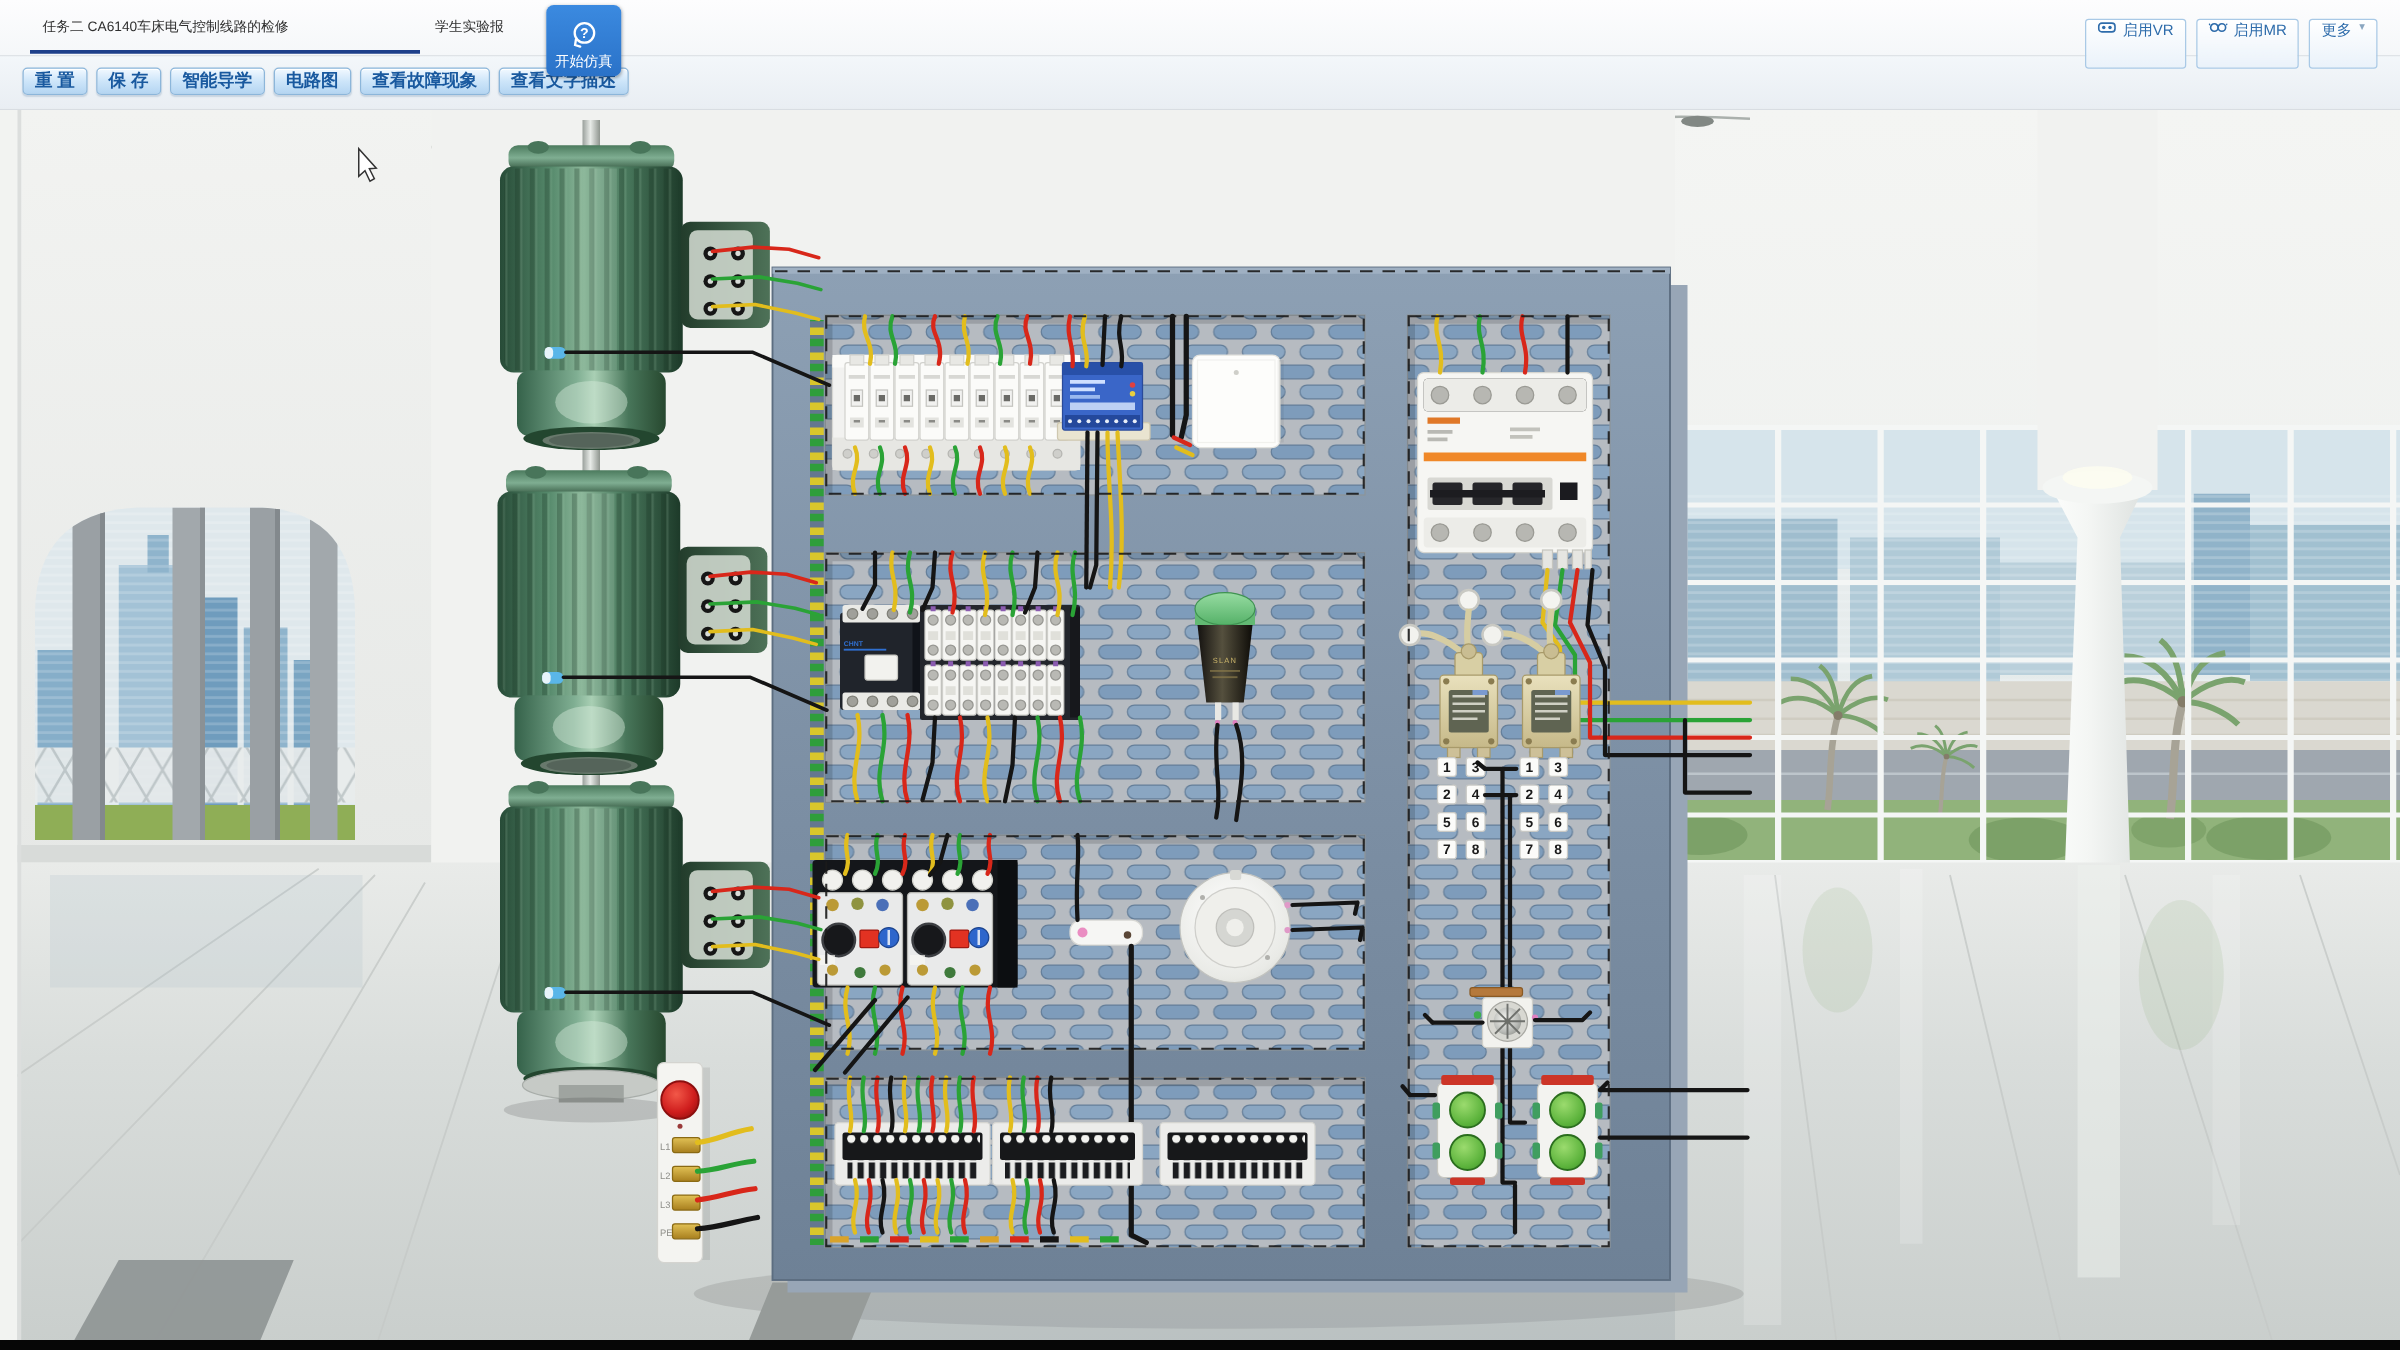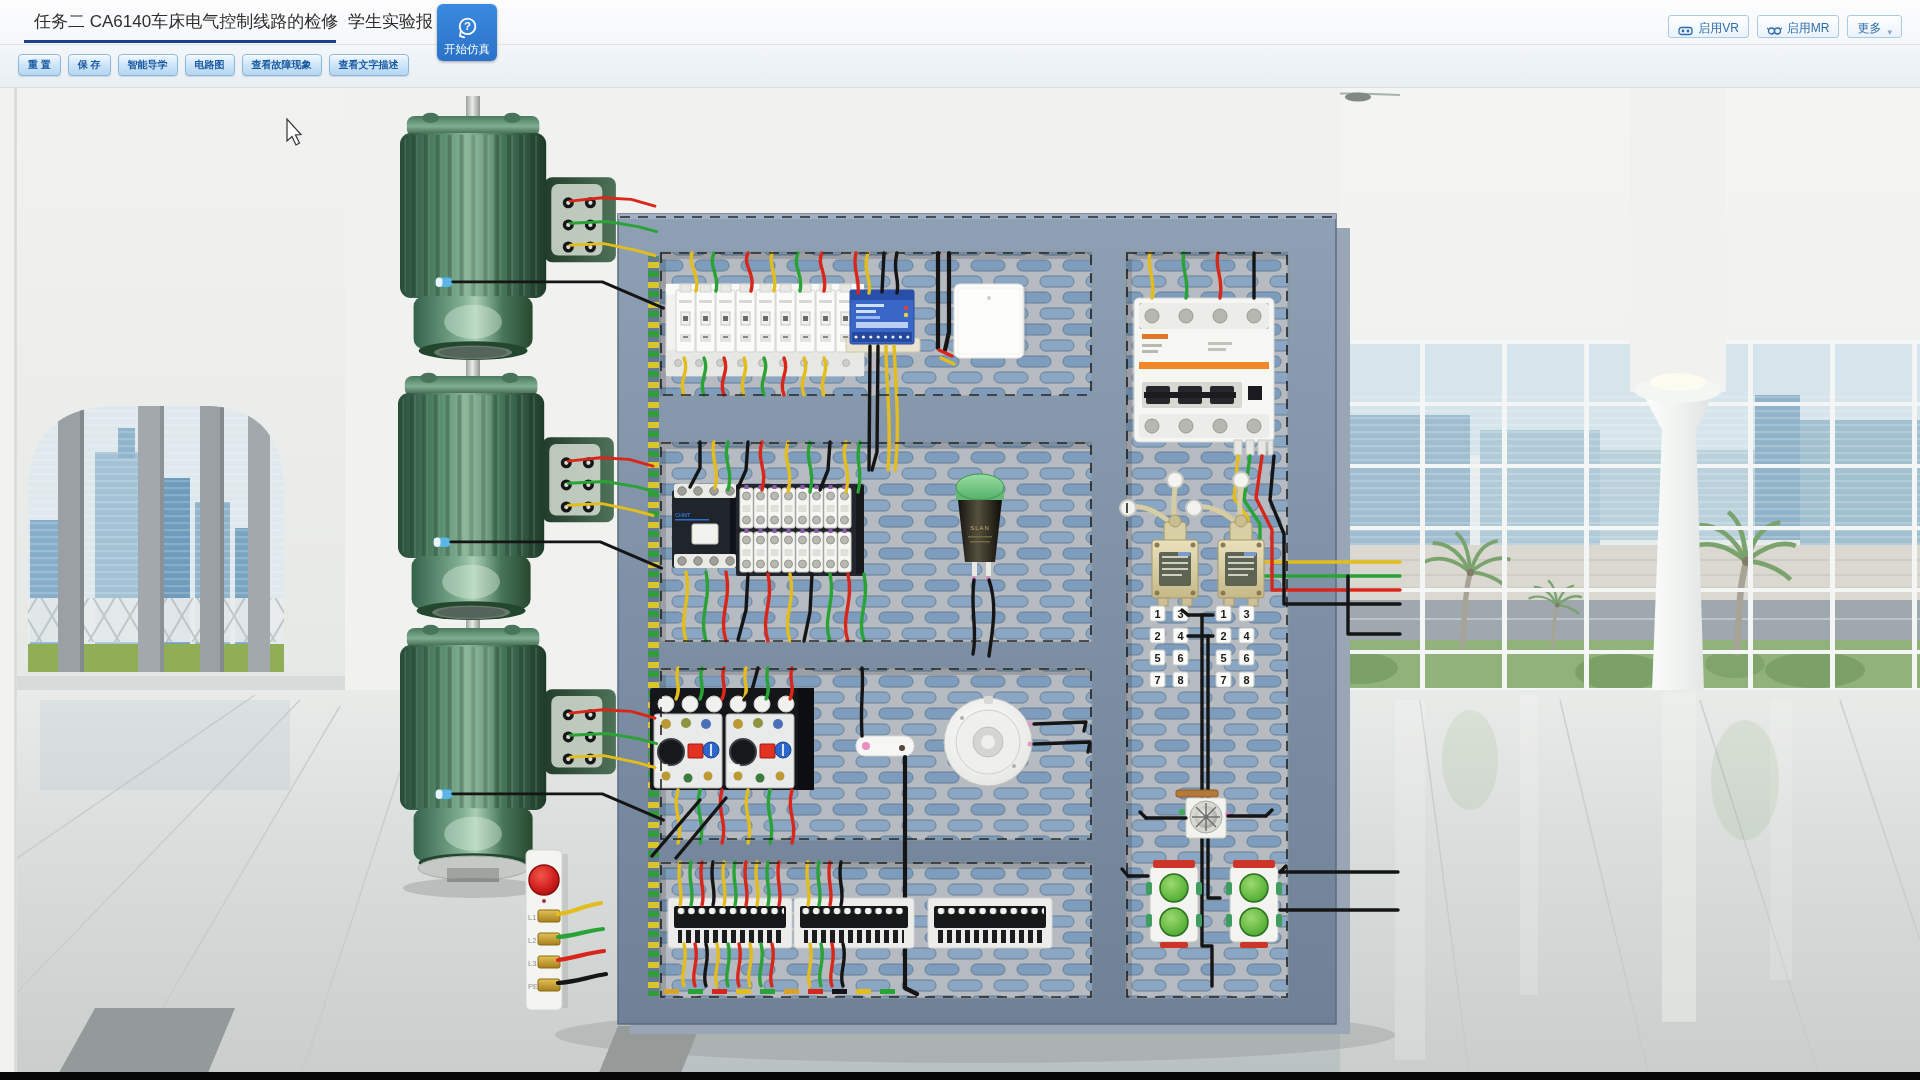--- a/index.html
+++ b/index.html
@@ -2,44 +2,44 @@
 <html><head>
 <meta charset="utf-8">
 <style>
   html,body{margin:0;padding:0;background:#fff;}
   body{width:1920px;height:1080px;overflow:hidden;position:relative;
        font-family:"Liberation Sans",sans-serif;}
   
   .tabbar{position:absolute;top:0;left:0;right:0;height:44px;z-index:30;
           background:linear-gradient(#fdfdfe,#f5f7f9);border-bottom:1px solid #dfe3e7;}
   .tab{position:absolute;top:0;height:43px;display:flex;align-items:center;
-       font-size:17px;color:#2e2e2e;white-space:nowrap;cursor:default;}
+       font-size:11px;color:#2e2e2e;white-space:nowrap;cursor:default;}
   .tab1{left:34px;}
   .tab2{left:348px;justify-content:flex-end;}
   .tab-underline{position:absolute;left:24px;top:40px;width:312px;height:3px;background:#1d3f8a;}
   .top-actions{position:absolute;right:18px;top:15px;display:flex;gap:8px;z-index:31;}
-  .tbtn{height:23px;padding:0 9px;display:inline-flex;align-items:flex-end;gap:5px;
+  .tbtn{height:40px;padding:0 9px;display:inline-flex;align-items:flex-start;gap:5px;
         background:linear-gradient(#ffffff,#eaf2fa);border:1px solid #a9c9e6;border-radius:3px;
         color:#2e6cab;font-size:12px;font-family:inherit;cursor:default;}
   .tbtn svg{width:15px;height:12px;}
   .caret{color:#8aa6c0;font-size:9px;margin-left:1px;}
   
   .guide-btn{position:absolute;left:437px;top:4px;width:60px;height:53px;z-index:40;
              background:linear-gradient(#3b8ae0,#2a72c8);border-radius:6px;color:#fff;
              display:flex;flex-direction:column;align-items:center;justify-content:flex-end;
              padding-bottom:4px;box-shadow:0 1px 3px rgba(0,0,0,.35);font-size:11.5px;cursor:default;}
   .gicon{width:26px;height:26px;margin-bottom:1px;}
   
   .toolbar{position:absolute;top:44px;left:0;right:0;height:44px;z-index:25;
            background:linear-gradient(#f3f7fa,#e9eef3);border-bottom:1px solid #d8dde2;
            display:flex;align-items:flex-start;padding:10px 0 0 18px;gap:7px;box-sizing:border-box;}
   .toolbtn{height:22px;padding:0 9px;display:inline-flex;align-items:center;
            background:linear-gradient(#f2f9ff,#cde5f9 50%,#b4d5f2);
            border:1px solid #8cb6da;border-radius:4px;color:#19599f;
-           font-size:10px;font-weight:bold;font-family:inherit;white-space:nowrap;
+           font-size:14px;font-weight:bold;font-family:inherit;white-space:nowrap;
            box-shadow:inset 0 1px 0 #fff,0 1px 1px rgba(120,150,180,.3);cursor:default;}
   
   .scene{position:absolute;top:88px;left:0;width:1920px;height:992px;}
   .scene svg{display:block;}
   .wire{fill:none;stroke-width:3.4;stroke-linecap:round;stroke-linejoin:round;}
   .w4{stroke-width:4.2;}
   .wy{stroke:#e2bd1d}.wg{stroke:#2aa336}.wr{stroke:#d8271a}.wk{stroke:#151515}
   .ants{fill:none;stroke:#1b1b1b;stroke-width:1.7;stroke-dasharray:10 8;opacity:.9;}
   text{user-select:none;font-family:"Liberation Sans",sans-serif;}
 </style>

